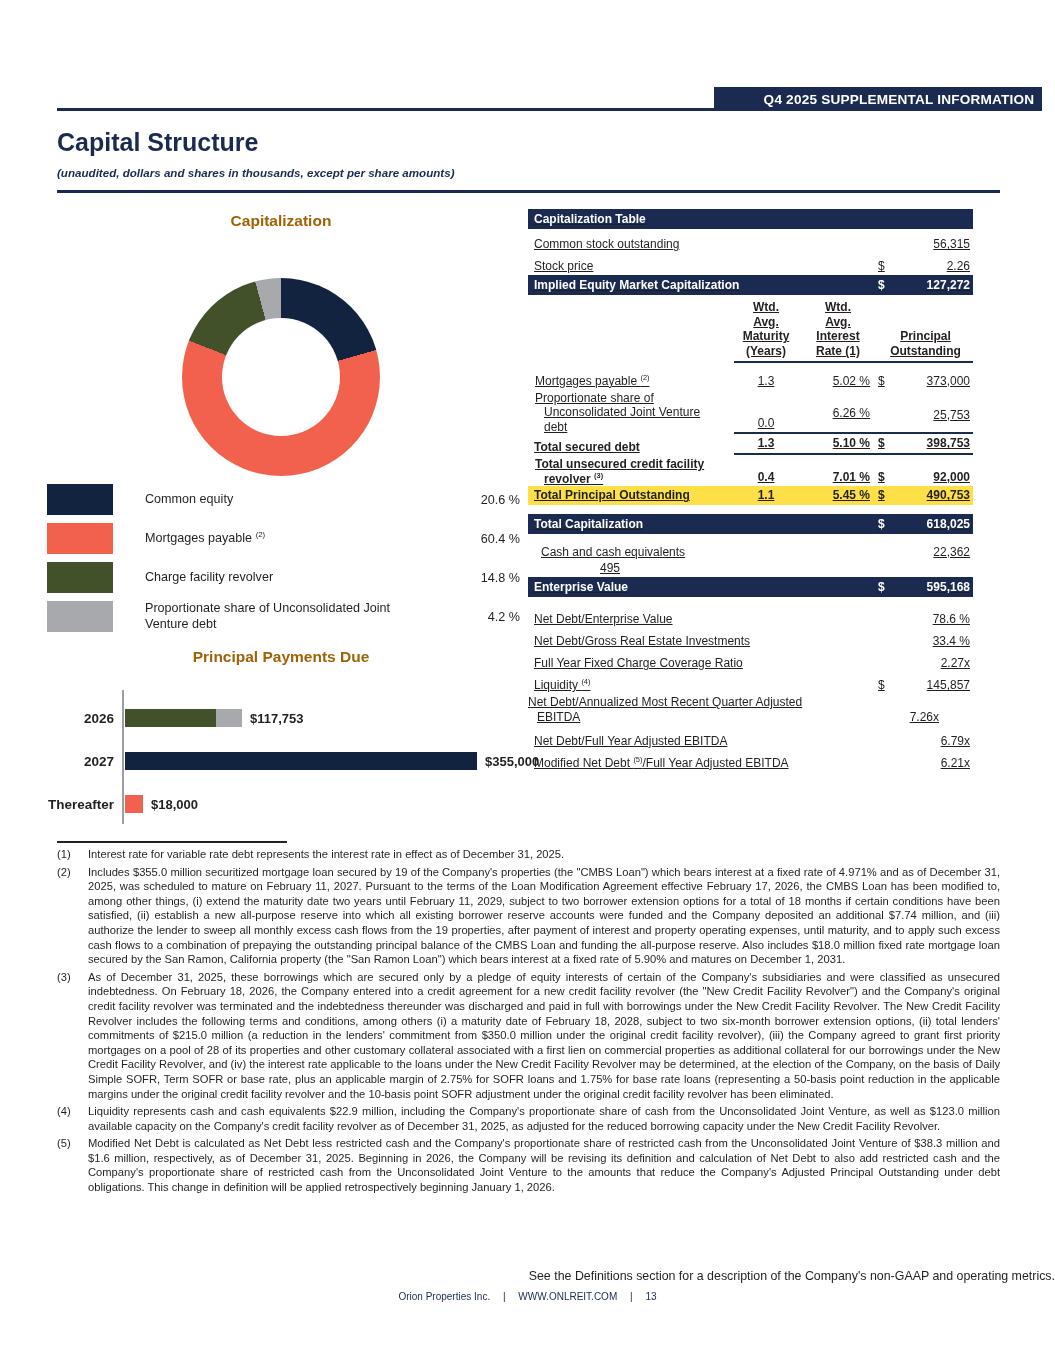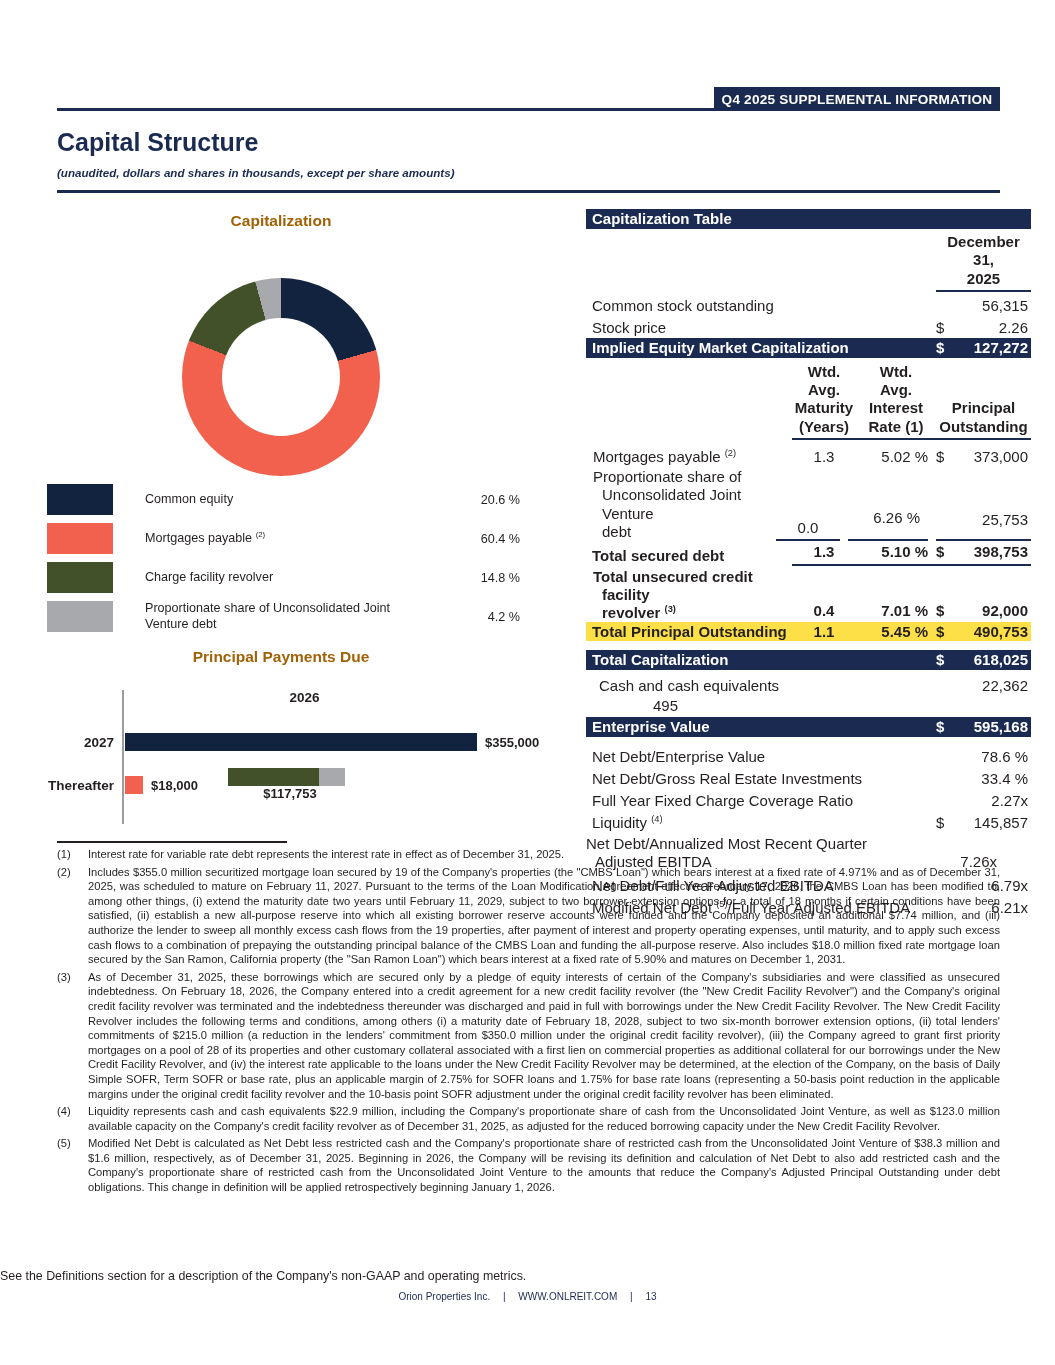--- a/index.html
+++ b/index.html
@@ -6,21 +6,21 @@
   .page{
     position:relative;width:1055px;height:1365px;background:#ffffff;
     font-family:"Liberation Sans",sans-serif;color:#231f20;overflow:hidden;
   }
   sup{font-size:0.62em;line-height:0;}
 
   
   .banner{
     position:absolute;left:714px;top:87px;width:286px;height:24px;
     background:#1b2a50;color:#ffffff;font-size:13.6px;font-weight:600;
-    display:flex;align-items:center;justify-content:center;letter-spacing:.2px;
+    display:flex;align-items:center;justify-content:center;letter-spacing:.2px;padding-left:42px;
   }
   .rule{position:absolute;left:57px;width:943px;height:3px;background:#1b2a50;}
   .rule-top{top:108px;}
   .rule-two{top:190px;}
   .page-title{position:absolute;left:57px;top:128px;font-size:25px;font-weight:bold;color:#1b2a50;}
   .page-subtitle{position:absolute;left:57px;top:166px;font-size:11.6px;font-style:italic;font-weight:600;color:#1b2a50;}
 
   
   .donut-title,.barchart-title{
     position:absolute;left:101px;width:360px;text-align:center;
@@ -34,28 +34,28 @@
   .legend-row{display:flex;align-items:center;margin-bottom:8px;min-height:31px;}
   .legend-swatch{width:66px;height:31px;flex:0 0 66px;margin-right:32px;}
   .legend-label{flex:1;font-size:12.6px;max-width:272px;line-height:1.25;}
   .legend-pct{margin-left:auto;font-size:12.6px;text-align:right;width:60px;}
 
   
   .barchart-title{top:648px;}
   .bars{position:absolute;left:36px;top:690px;width:500px;}
   .bar-axis{position:absolute;left:122px;top:690px;width:2px;height:134px;background:#9b9da0;}
   .bar-row{display:flex;align-items:center;height:18px;margin-top:25px;}
-  .bar-row:first-child{margin-top:0;flex-direction:column;}
+  .bar-row:first-child{margin-top:19px;}
   .bar-cat{width:78px;flex:0 0 78px;text-align:right;font-size:13.5px;font-weight:bold;margin-right:11px;}
   .bar-segs{display:flex;height:18px;}
   .bar-seg{display:block;height:18px;}
   .bar-val{margin-left:8px;font-size:13px;font-weight:bold;}
 
   
-  .captable{position:absolute;left:586px;top:209px;width:445px;font-size:15px;line-height:1.22;}
+  .captable{position:absolute;left:528px;top:209px;width:445px;font-size:12px;line-height:1.22;text-decoration:underline;}
   .tr{display:flex;align-items:flex-end;}
   .c-label{flex:1;padding-left:6px;}
   .c-mat{width:64px;flex:0 0 64px;text-align:center;}
   .c-rate{width:80px;flex:0 0 80px;text-align:right;padding-right:8px;box-sizing:border-box;}
   .c-money{width:95px;flex:0 0 95px;display:flex;align-items:flex-end;}
   .c-cur{width:18px;flex:0 0 18px;text-align:left;}
   .c-val{flex:1;text-align:right;padding-right:3px;}
   .tr.navy{background:#1b2a50;color:#ffffff;font-weight:bold;height:20px;align-items:center;}
   .tr.graybar{background:#fde047;color:#231f20;font-weight:bold;height:19px;align-items:center;}
   .tr.bold{font-weight:bold;}
@@ -68,21 +68,21 @@
   .indent2{padding-left:18px;}
   .maxw{max-width:310px;}
 
   
   .fn-sep{position:absolute;left:57px;top:841px;width:230px;height:2px;background:#231f20;}
   .footnotes{position:absolute;left:57px;top:847px;width:943px;font-size:11.2px;line-height:14.6px;}
   .footnote{display:flex;margin-bottom:3px;}
   .fn-num{width:31px;flex:0 0 31px;}
   .fn-text{flex:1;text-align:justify;}
 
-  .definitions-note{position:absolute;left:0;top:1269px;width:1055px;text-align:left;font-size:12.4px;color:#231f20;}
+  .definitions-note{position:absolute;left:0;top:1269px;width:1055px;text-align:right;font-size:12.4px;color:#231f20;}
   .page-footer{
     position:absolute;left:0;top:1291px;width:1055px;text-align:center;
     font-size:10px;color:#1b2a50;
   }
   .page-footer .sep{margin:0 10px;color:#1b2a50;}
 </style>
 </head>
 <body>
 
 <div class="page">
@@ -145,25 +145,20 @@
         </span>
         <span class="bar-val">$18,000</span>
       </div>
     </div>
 
   <div class="captable">
     <div class="tr navy">
       <div class="c-label">Capitalization Table</div>
     </div>
 
-    <div class="tr" style="margin-top:4px;">
-      <div class="c-label"></div>
-      <div class="date-box pre ul">December 31,
-2025</div>
-    </div>
 
     <div class="tr" style="margin-top:3px;height:20px;">
       <div class="c-label">Common stock outstanding</div>
       <div class="c-money">
           <span class="c-cur"></span>
           <span class="c-val">56,315</span>
         </div>
     </div>
 
     <div class="tr" style="margin-top:1px;height:21px;">
@@ -199,21 +194,21 @@
     <div class="tr" style="margin-top:4px;height:22px;">
       <div class="c-label" style="padding-left:7px;"><span>Mortgages payable </span><sup>(2)</sup></div>
       <div class="c-mat">1.3</div>
       <div class="c-rate">5.02 %</div>
       <div class="c-money">
           <span class="c-cur">$</span>
           <span class="c-val">373,000</span>
         </div>
     </div>
 
-    <div class="tr" style="margin-top:2px;gap:8px;">
+    <div class="tr" style="margin-top:2px;">
       <div class="c-label pre hang" style="padding-left:16px;text-indent:-9px;">Proportionate share of
 Unconsolidated Joint Venture
 debt</div>
       <div class="c-mat ul" style="padding-bottom:2px;">0.0</div>
       <div class="c-rate ul" style="padding-bottom:12px;">6.26 %</div>
       <div class="c-money ul" style="padding-bottom:10px;">
           <span class="c-cur"></span>
           <span class="c-val">25,753</span>
         </div>
     </div>

